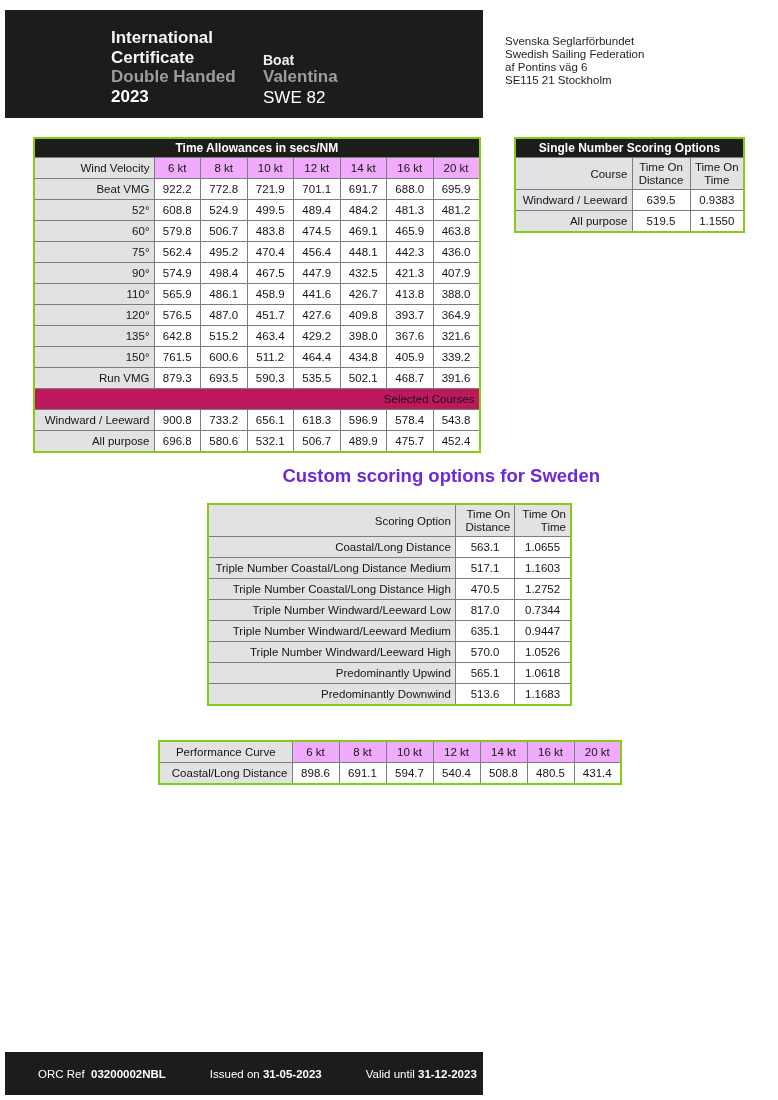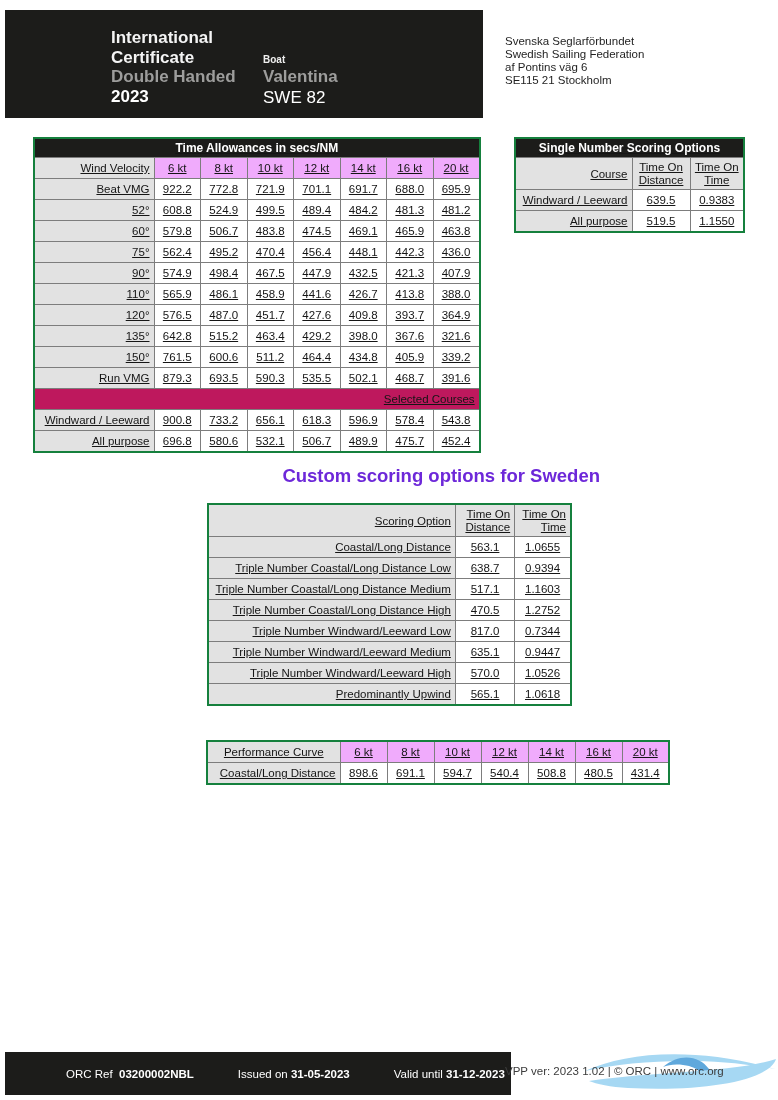--- a/index.html
+++ b/index.html
@@ -7,50 +7,50 @@
         font-family:"Liberation Sans","DejaVu Sans",sans-serif;color:#111;}
 
   
   .header-bar{position:absolute;left:5px;top:10px;width:478px;height:108px;background:#1c1c1a;}
   .logo{position:absolute;left:16px;top:8px;width:92px;height:96px;text-align:center;}
   .logo-art{display:block;margin:0 auto;}
   .logo-text{color:#fff;font-size:35px;line-height:30px;letter-spacing:1px;margin-top:-7px;}
   .title-block{position:absolute;left:106px;top:18px;font-size:17px;font-weight:bold;line-height:19.5px;}
   .tl-0,.tl-1{color:#f4f4f4;} .tl-2{color:#9d9d9c;} .tl-3{color:#ffffff;}
   .boat-block{position:absolute;left:258px;top:44px;}
-  .boat-label{color:#efefef;font-size:10px;font-weight:bold;line-height:12px;}
+  .boat-label{color:#efefef;font-size:14px;font-weight:bold;line-height:12px;}
   .boat-name{color:#9d9d9c;font-size:17px;font-weight:bold;line-height:21px;}
   .sail-number{color:#ffffff;font-size:17px;line-height:21px;}
 
   
   .issuer{position:absolute;left:505px;top:35px;font-size:11.5px;line-height:13px;color:#1f1f1f;}
 
   
   table{border-collapse:collapse;table-layout:fixed;font-size:11.5px;color:#151515;}
   td,th{border:1px solid #7d7d7d;padding:3px 4px;height:14px;font-weight:normal;overflow:hidden;white-space:nowrap;}
-  table{border:2px solid #15803d;text-decoration:underline;}
+  table{border:2px solid #84cc16;}
   .title-cell{background:#1c1c1a;color:#fff;font-weight:bold;text-align:center;font-size:12px;height:13px;padding:2px;}
   .lbl{background:#e2e2e2;text-align:right;}
   .val{background:#fff;text-align:center;}
   .kt-h{background:#f0abfc;text-align:center;}
   .span-title{background:#be185d;text-align:right;}
   .val-h{background:#e2e2e2;text-align:center;white-space:normal;line-height:12.5px;}
   .val-h.right{text-align:right;}
 
   .ta-table{position:absolute;left:33px;top:137px;width:446px;}
   .sn-table{position:absolute;left:514px;top:137px;width:231px;border-radius:20px;}
   .custom-heading{position:absolute;left:180px;top:465px;width:420px;text-align:right;
                   font-size:18.5px;font-weight:bold;color:#6d28d9;}
   .cs-table{position:absolute;left:207px;top:503px;width:365px;}
-  .pc-table{position:absolute;left:158px;top:740px;width:463px;margin-left:48px;}
+  .pc-table{position:absolute;left:158px;top:740px;width:463px;}
   .pc-h{background:#e2e2e2;text-align:center;}
 
   
   .footer-bar{position:absolute;left:5px;top:1052px;width:478px;height:43px;background:#1c1c1a;
-              display:flex;align-items:center;color:#fff;font-size:11.5px;padding-left:28px;}
+              display:flex;align-items:center;color:#fff;font-size:11.5px;}
   .footer-bar .seg{margin-left:33px;white-space:nowrap;}
   .footer-bar .seg+.seg{margin-left:44px;}
   .footer-bar b{font-weight:bold;}
   .vpp-area{position:absolute;left:495px;top:1045px;width:283px;height:55px;}
   .wave-svg{position:absolute;left:88px;top:0;}
   .vpp-text{position:absolute;left:10px;top:20px;font-size:11.5px;color:#3c3c3c;white-space:nowrap;}
 </style>
 </head>
 <body>
 
@@ -267,25 +267,20 @@
           <td class="lbl">Scoring Option</td>
           <td class="val-h right">Time On Distance</td>
           <td class="val-h right">Time On Time</td>
         </tr>
         <tr>
           <td class="lbl">Coastal/Long Distance</td>
           <td class="val">563.1</td>
           <td class="val">1.0655</td>
         </tr>
         <tr>
-          <td class="lbl">Triple Number Coastal/Long Distance Low</td>
-          <td class="val">638.7</td>
-          <td class="val">0.9394</td>
-        </tr>
-        <tr>
           <td class="lbl">Triple Number Coastal/Long Distance Medium</td>
           <td class="val">517.1</td>
           <td class="val">1.1603</td>
         </tr>
         <tr>
           <td class="lbl">Triple Number Coastal/Long Distance High</td>
           <td class="val">470.5</td>
           <td class="val">1.2752</td>
         </tr>
         <tr>
@@ -300,20 +295,25 @@
         </tr>
         <tr>
           <td class="lbl">Triple Number Windward/Leeward High</td>
           <td class="val">570.0</td>
           <td class="val">1.0526</td>
         </tr>
         <tr>
           <td class="lbl">Predominantly Upwind</td>
           <td class="val">565.1</td>
           <td class="val">1.0618</td>
+        </tr>
+        <tr>
+          <td class="lbl">Predominantly Downwind</td>
+          <td class="val">513.6</td>
+          <td class="val">1.1683</td>
         </tr>
       </tbody>
   </table>
 
   <table class="pc-table">
     <colgroup>
         <col style="width:133px">
         <col span="7" style="width:47px">
       </colgroup>
     <tbody id="pc-body">
@@ -339,22 +339,14 @@
         </tr>
       </tbody>
   </table>
 
   <div class="footer-bar">
     <span class="seg"><span>ORC Ref</span>&nbsp;&nbsp;<b>03200002NBL</b></span>
     <span class="seg"><span>Issued on</span>&nbsp;<b>31-05-2023</b></span>
     <span class="seg"><span>Valid until</span>&nbsp;<b>31-12-2023</b></span>
   </div>
 
-  <div class="vpp-area">
-    <svg class="wave-svg" width="195" height="55" viewBox="0 0 195 55">
-      <path d="M2,26 C45,6 115,2 192,24 C130,12 55,14 2,26 Z" fill="#a6d8f3"></path>
-      <path d="M80,22 C96,8 116,10 126,24 C134,34 124,40 112,38 C122,32 118,22 100,20 C92,19 85,20 80,22 Z" fill="#5fa8dc"></path>
-      <path d="M6,36 C75,26 150,28 193,14 C186,36 120,47 45,43 C28,42 13,39 6,36 Z" fill="#a6d8f3"></path>
-    </svg>
-    <div class="vpp-text">VPP ver: 2023 1.02 | © ORC | www.orc.org</div>
-  </div>
 
 </div>
 
 </body></html>

